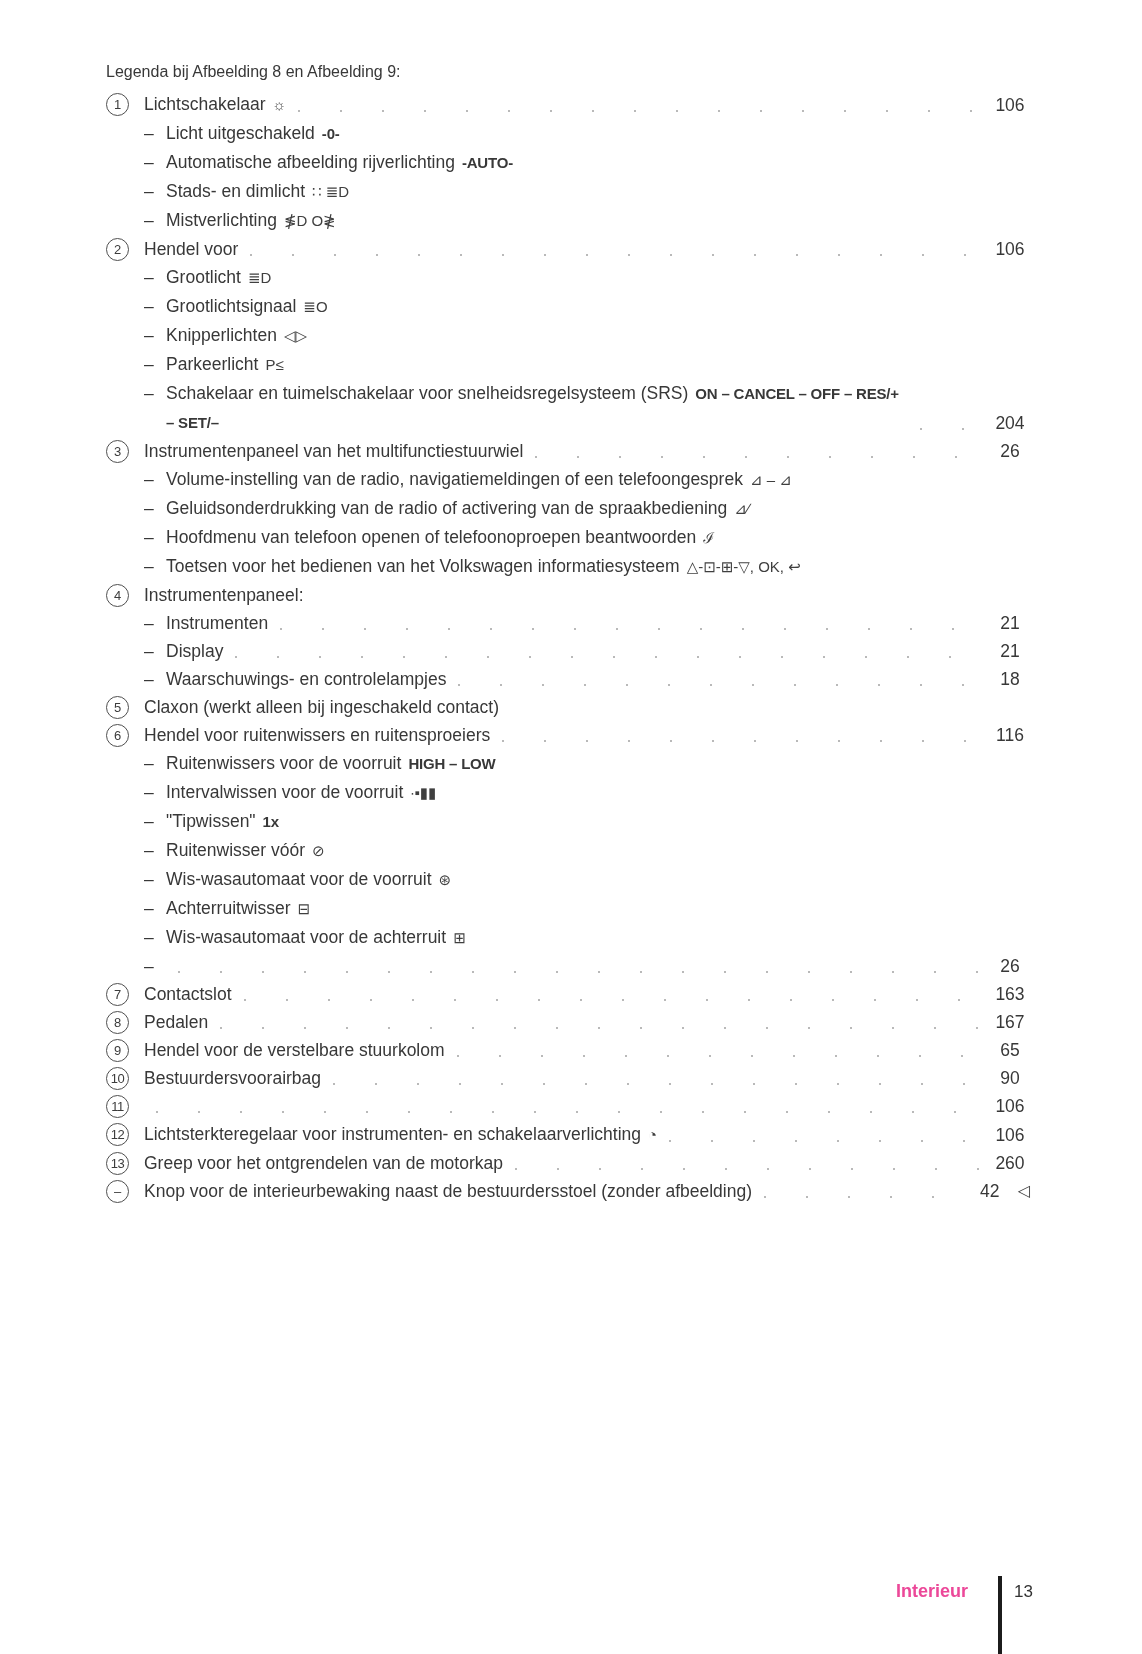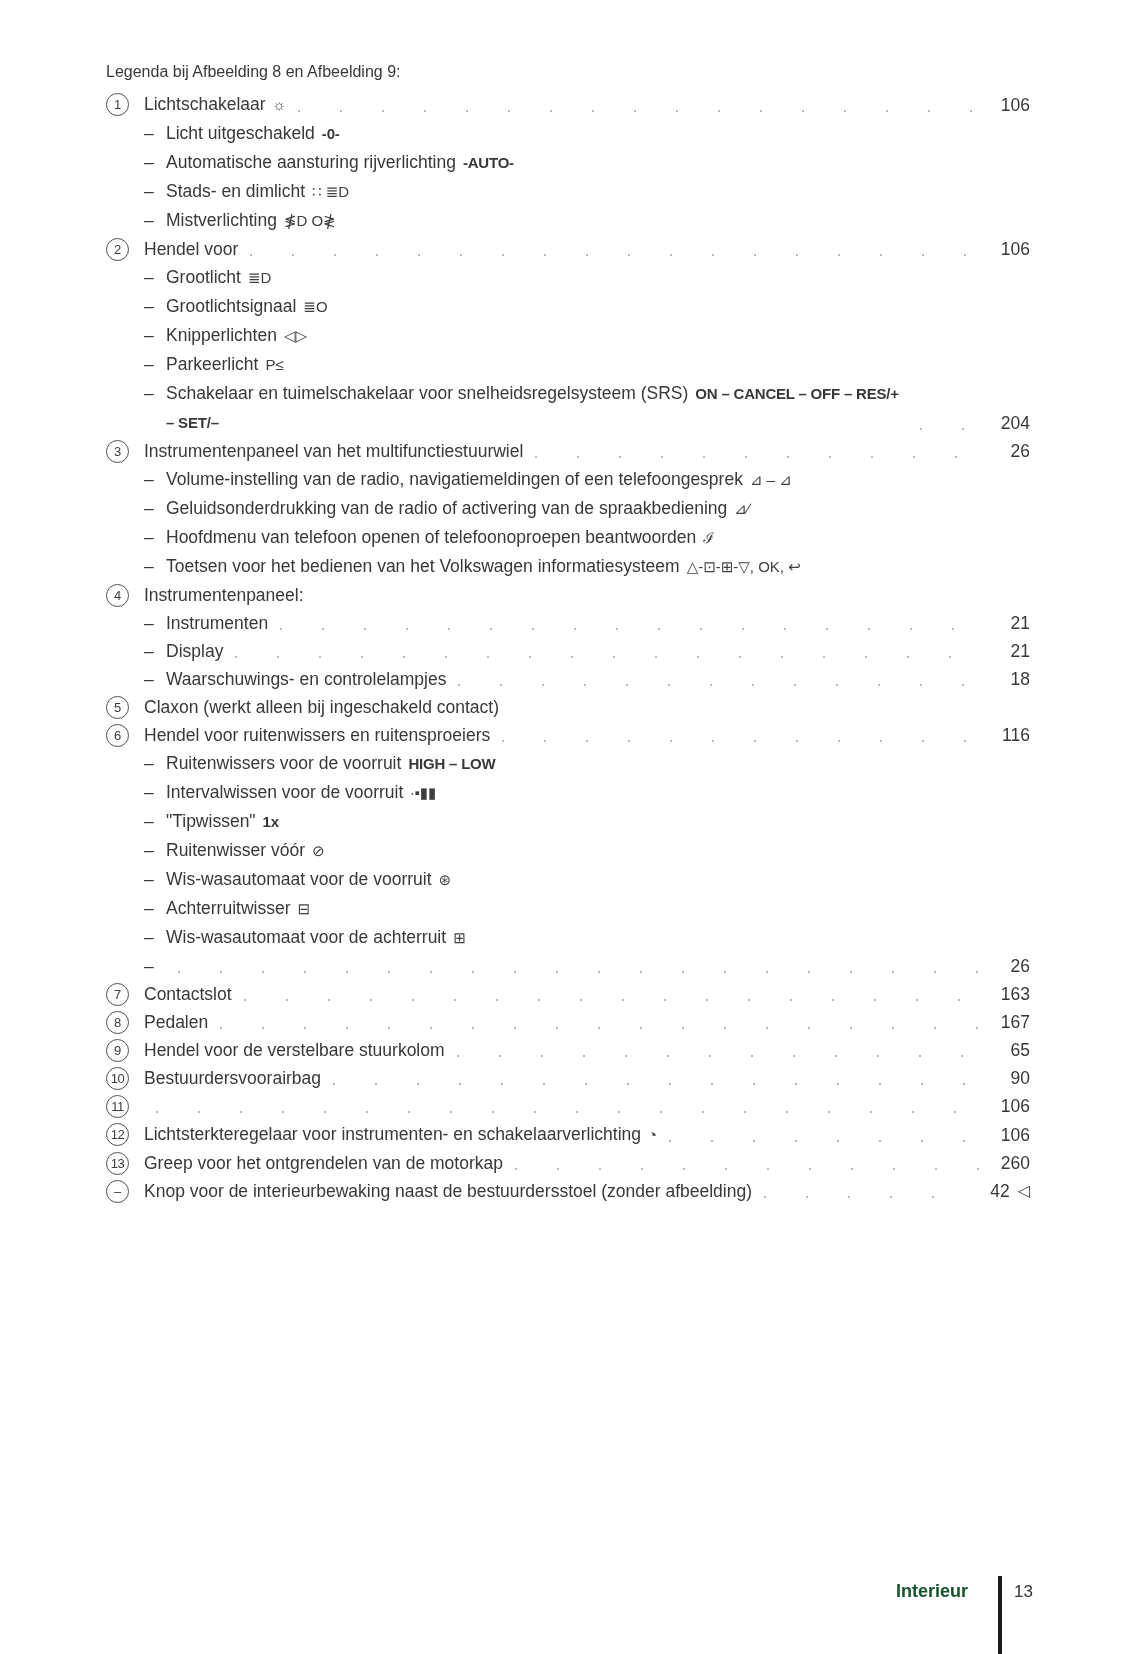--- a/index.html
+++ b/index.html
@@ -23,24 +23,24 @@
   .dash{flex:0 0 22px;}
   .ctext{flex:0 1 auto;max-width:812px;}
   .sub .ctext{max-width:742px;}
   .b{font-weight:bold;font-size:15px;letter-spacing:-0.2px;margin-left:7px;white-space:normal;}
   .ic{font-size:15px;margin-left:7px;color:#3f3f3f;}
   .leader{
     flex:1 1 24px;min-width:20px;align-self:flex-end;height:2px;
     margin:0 10px 7px 12px;
     background-image:repeating-linear-gradient(to right, rgba(100,100,100,.45) 0 2px, transparent 2px 42px);
   }
-  .num{flex:0 0 auto;min-width:40px;text-align:right;white-space:nowrap;align-self:flex-end;}
+  .num{flex:0 0 auto;min-width:40px;text-align:center;white-space:nowrap;align-self:flex-end;}
   .after{margin-left:8px;align-self:flex-end;font-size:16px;color:#3f3f3f;}
   .footer-section{position:absolute;top:1578px;left:768px;width:200px;text-align:right;
-    font-size:18px;font-weight:bold;color:#14532d;line-height:26px;}
+    font-size:18px;font-weight:bold;color:#ec4899;line-height:26px;}
   .footer-bar{position:absolute;left:998px;top:1576px;width:4px;height:78px;background:#1c1c1c;}
   .footer-page{position:absolute;left:1014px;top:1580px;font-size:17px;line-height:24px;color:#333;}
 </style>
 </head>
 <body>
 
 <div class="page">
   <div class="content">
     <div class="title">Legenda bij Afbeelding 8 en Afbeelding 9:</div>
     <div id="legend">
@@ -49,21 +49,21 @@
           <span class="ctext"><span class="t">Lichtschakelaar</span><span class="ic">☼</span></span>
           <span class="leader"></span>
           <span class="num">106</span>
         </div>
         <div class="row sub">
           <span class="dash">–</span>
           <span class="ctext"><span class="t">Licht uitgeschakeld</span><span class="b">-0-</span></span>
         </div>
         <div class="row sub">
           <span class="dash">–</span>
-          <span class="ctext"><span class="t">Automatische aansturing rijverlichting</span><span class="b">-AUTO-</span></span>
+          <span class="ctext"><span class="t">Automatische afbeelding rijverlichting</span><span class="b">-AUTO-</span></span>
         </div>
         <div class="row sub">
           <span class="dash">–</span>
           <span class="ctext"><span class="t">Stads- en dimlicht</span><span class="ic">∷ ≣D</span></span>
         </div>
         <div class="row sub">
           <span class="dash">–</span>
           <span class="ctext"><span class="t">Mistverlichting</span><span class="ic">≸D O≹</span></span>
         </div>
         <div class="row main">

